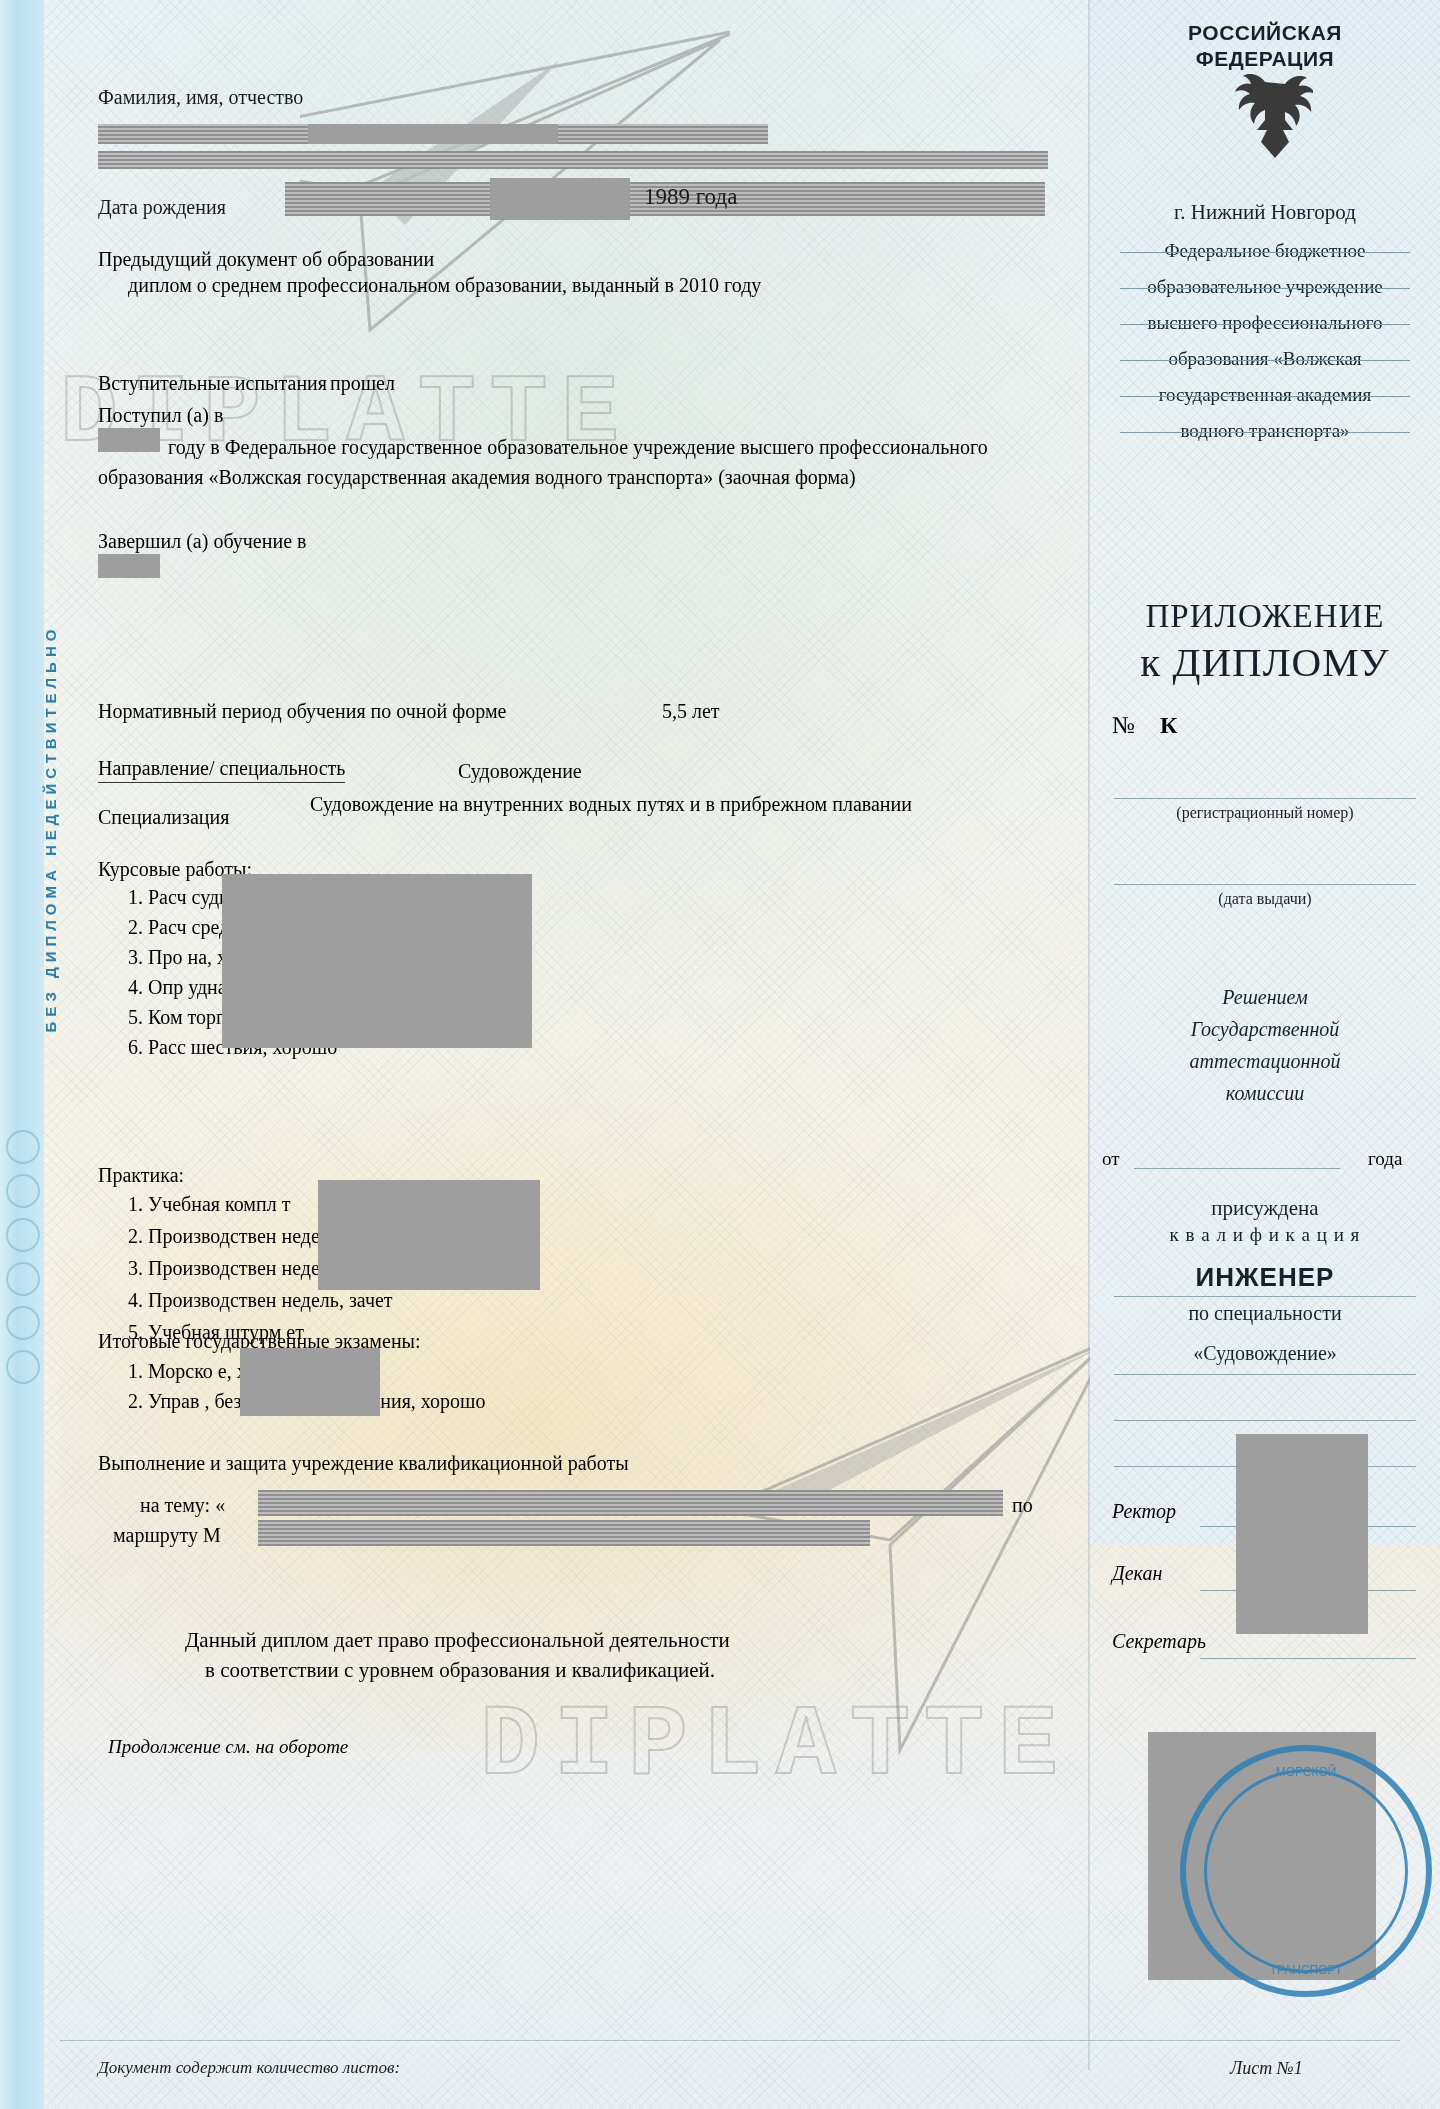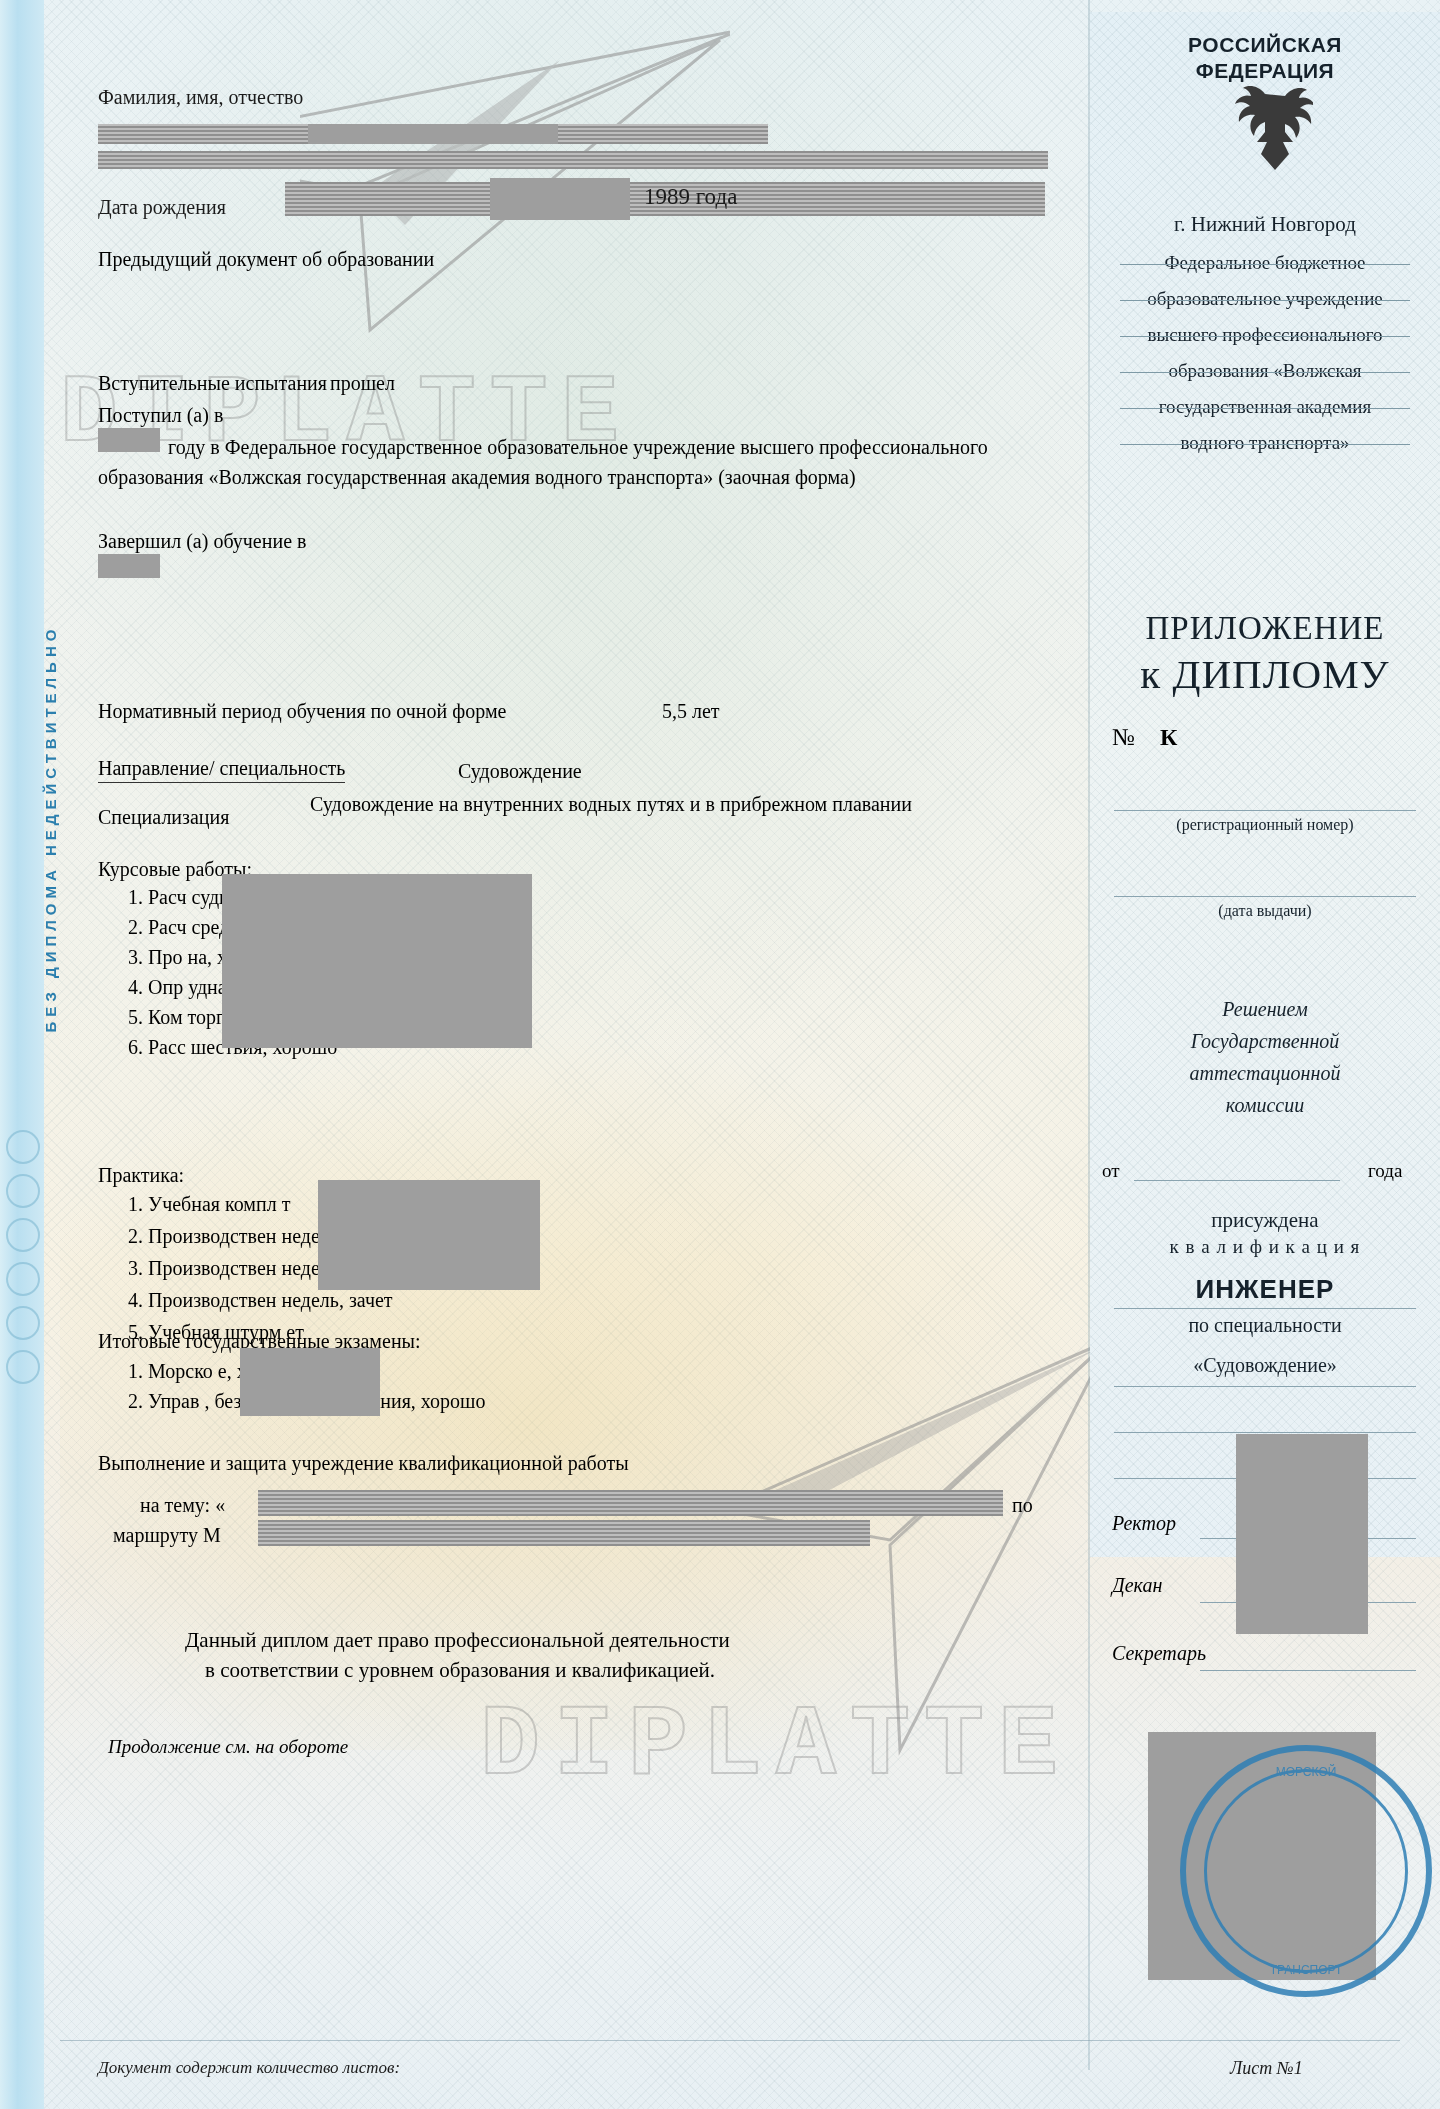--- a/index.html
+++ b/index.html
@@ -47,21 +47,21 @@
     color:#2b7fae;
     font-family:"Liberation Sans", sans-serif;
     font-weight:bold;font-size:15px;letter-spacing:5px;
     white-space:nowrap;
   }
   .leftband .circles{position:absolute;left:6px;top:1130px;}
   .leftband .circles i{display:block;width:30px;height:30px;border:2px solid rgba(120,180,205,.55);border-radius:50%;margin-bottom:10px;}
 
   
   .rightpanel{
-    position:absolute;right:0;top:12px;width:350px;height:1545px;
+    position:absolute;right:0;top:0;width:350px;height:1545px;
     background:linear-gradient(180deg,#e4f0f6,#eef4f4 45%,#e8f1f6);
   }
   .rightpanel:before{
     content:"";position:absolute;inset:0;
     background-image:
       repeating-linear-gradient(45deg, rgba(120,150,160,.10) 0 1px, transparent 1px 6px),
       repeating-linear-gradient(-45deg, rgba(120,150,160,.10) 0 1px, transparent 1px 6px);
   }
   .divider-v{position:absolute;right:350px;top:0;width:2px;height:2070px;background:rgba(140,170,180,.35);}
 
@@ -169,20 +169,21 @@
   <div class="bar hatch" style="left:98px;top:124px;width:670px;height:20px"></div>
   <div class="bar" style="left:308px;top:124px;width:250px;height:20px"></div>
   <div class="bar hatch" style="left:98px;top:151px;width:950px;height:18px"></div>
 
   <div class="row lbl" style="position:absolute;left:98px;top:196px">Дата рождения</div>
   <div class="bar hatch" style="left:285px;top:182px;width:760px;height:34px"></div>
   <div class="bar" style="left:490px;top:178px;width:140px;height:42px"></div>
   <div style="position:absolute;left:644px;top:184px;font-size:23px;color:#1b1b1b">1989 года</div>
 
   <div style="position:absolute;left:98px;top:248px;font-size:20px">Предыдущий документ об образовании</div>
+  <div style="position:absolute;left:128px;top:274px;font-size:20px">диплом о среднем профессиональном образовании, выданный в 2010 году</div>
 
   <div style="position:absolute;left:98px;top:372px;font-size:20px">Вступительные  испытания</div>
   <div style="position:absolute;left:330px;top:372px;font-size:20px">прошел</div>
 
   <div style="position:absolute;left:98px;top:404px;font-size:20px">Поступил (а)  в</div>
   <div class="bar" style="left:98px;top:428px;width:62px;height:24px"></div>
   <div style="position:absolute;left:98px;top:432px;width:900px;font-size:20px;line-height:30px;text-indent:70px">году в Федеральное государственное образовательное учреждение высшего профессионального образования «Волжская государственная академия водного транспорта» (заочная форма)</div>
 
   <div style="position:absolute;left:98px;top:530px;font-size:20px">Завершил (а)  обучение  в</div>
   <div class="bar" style="left:98px;top:554px;width:62px;height:24px"></div>

